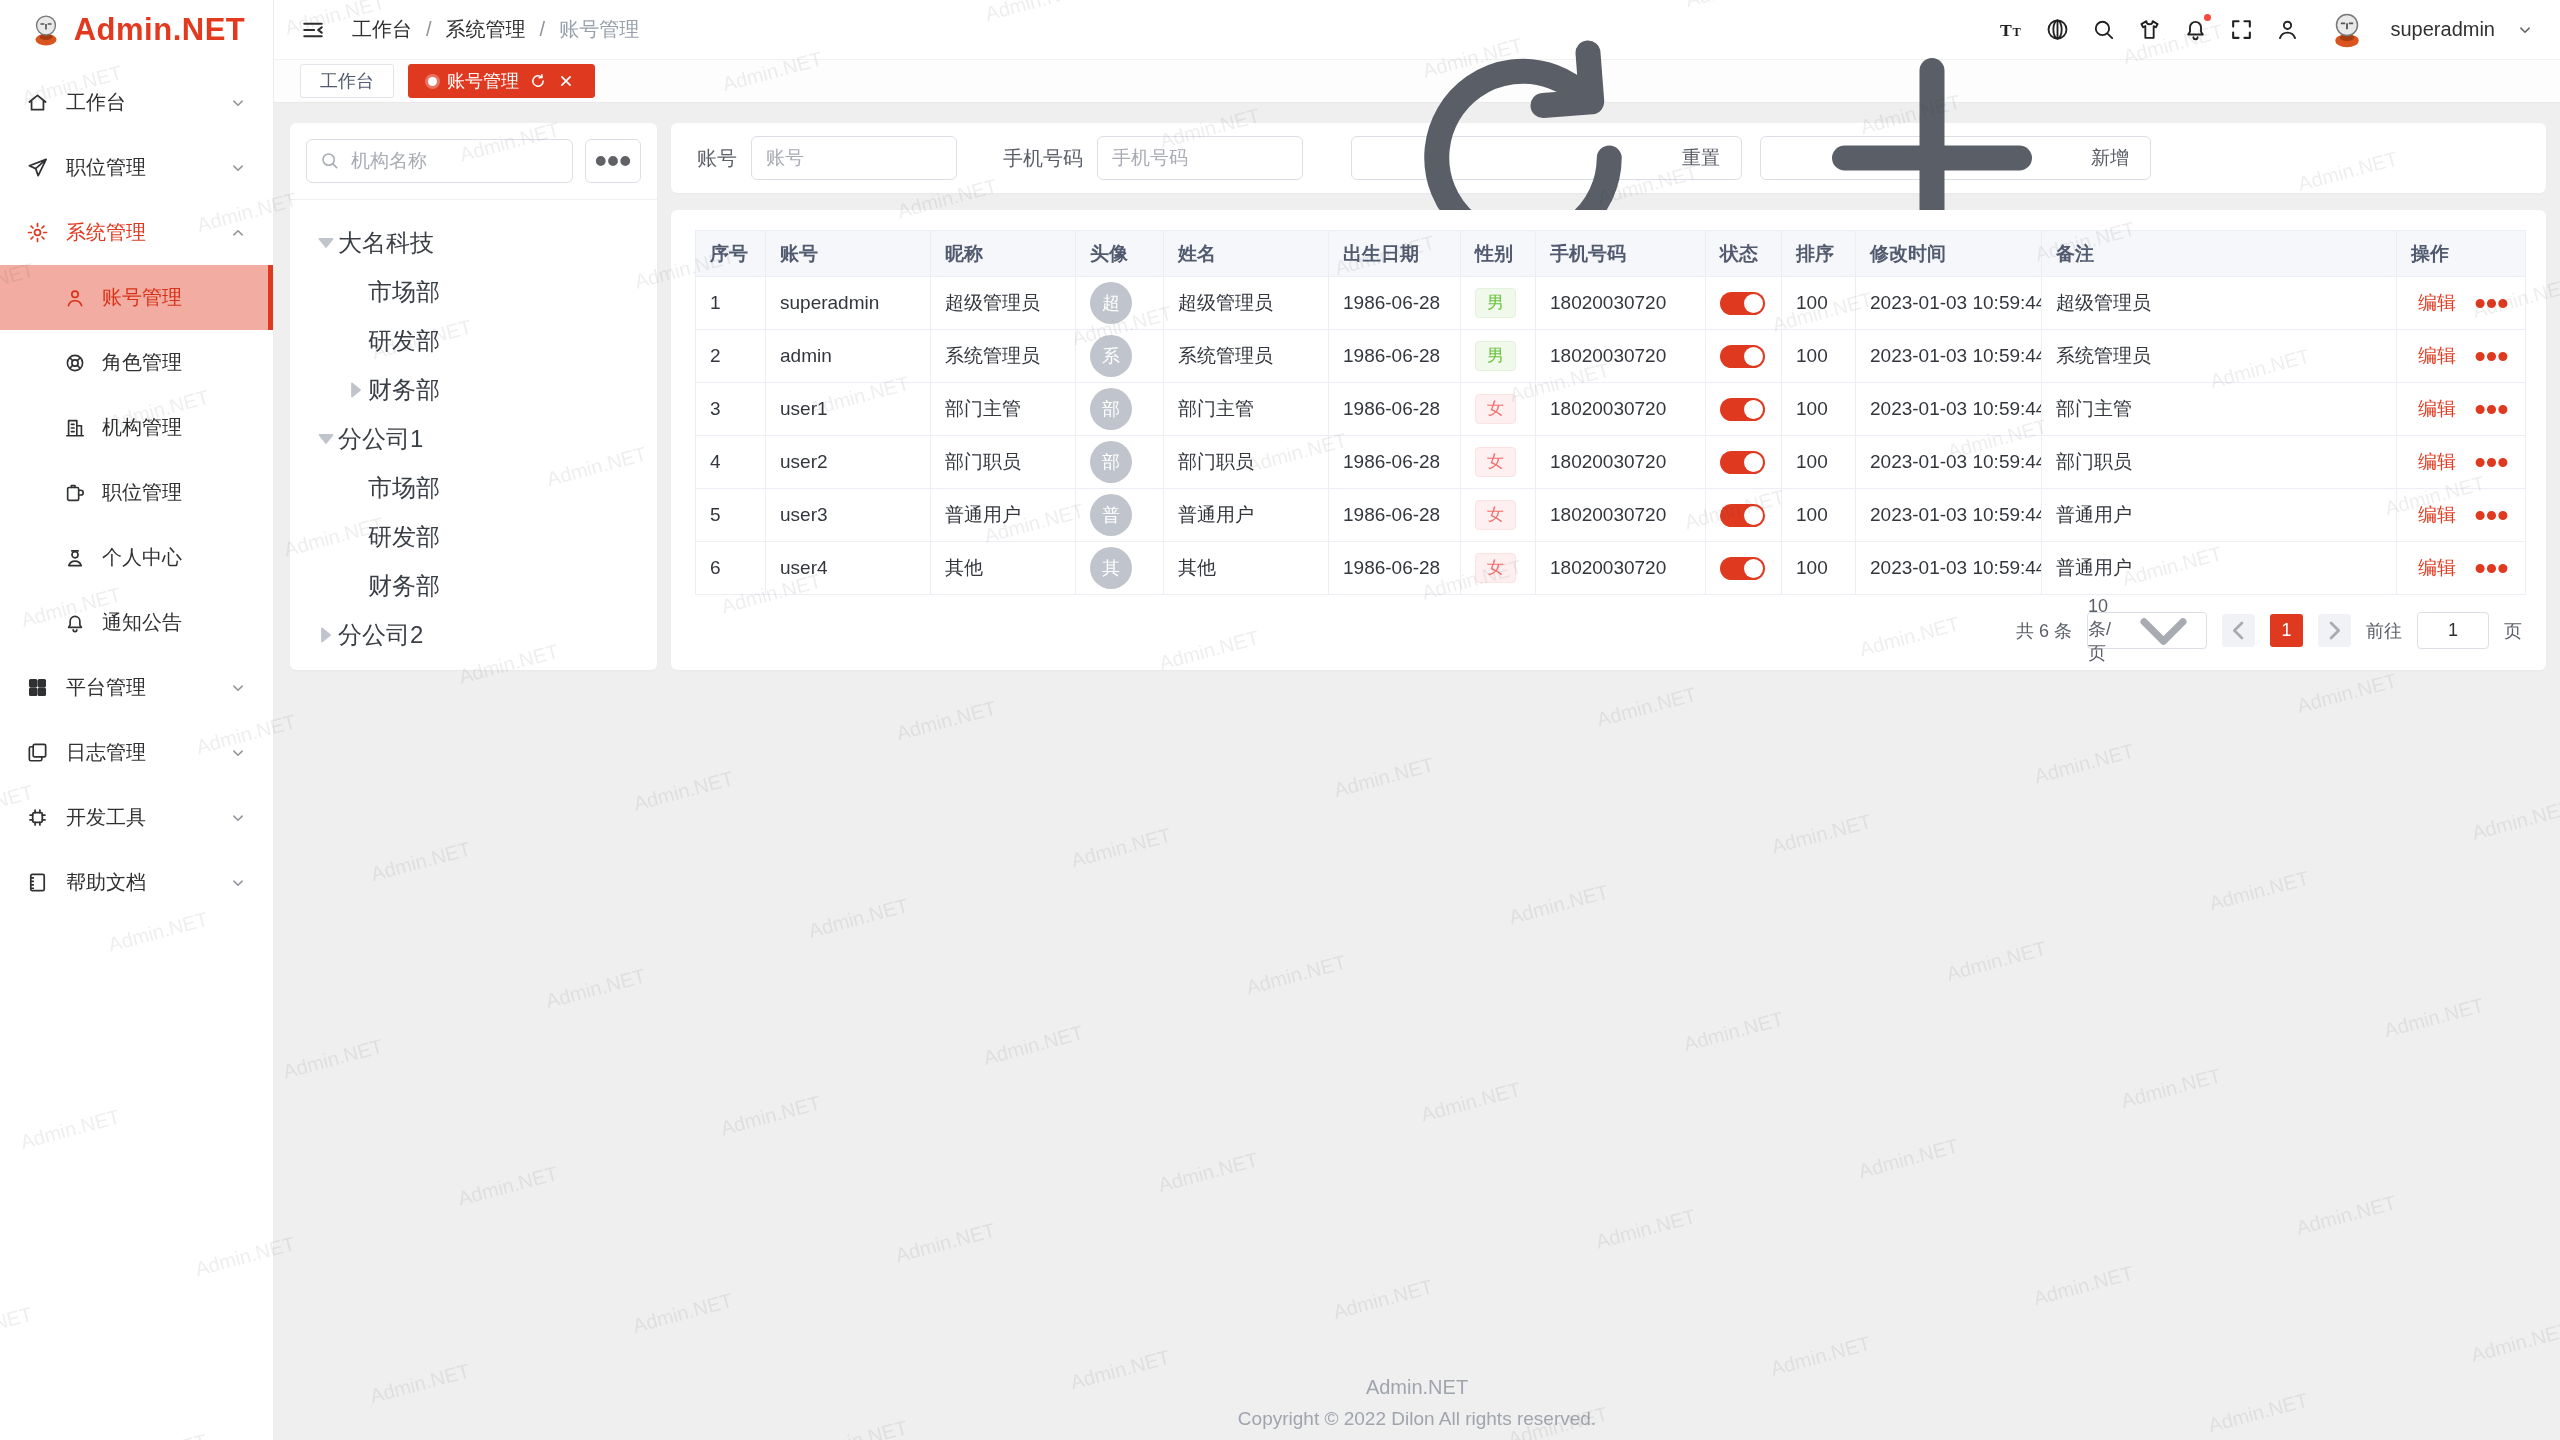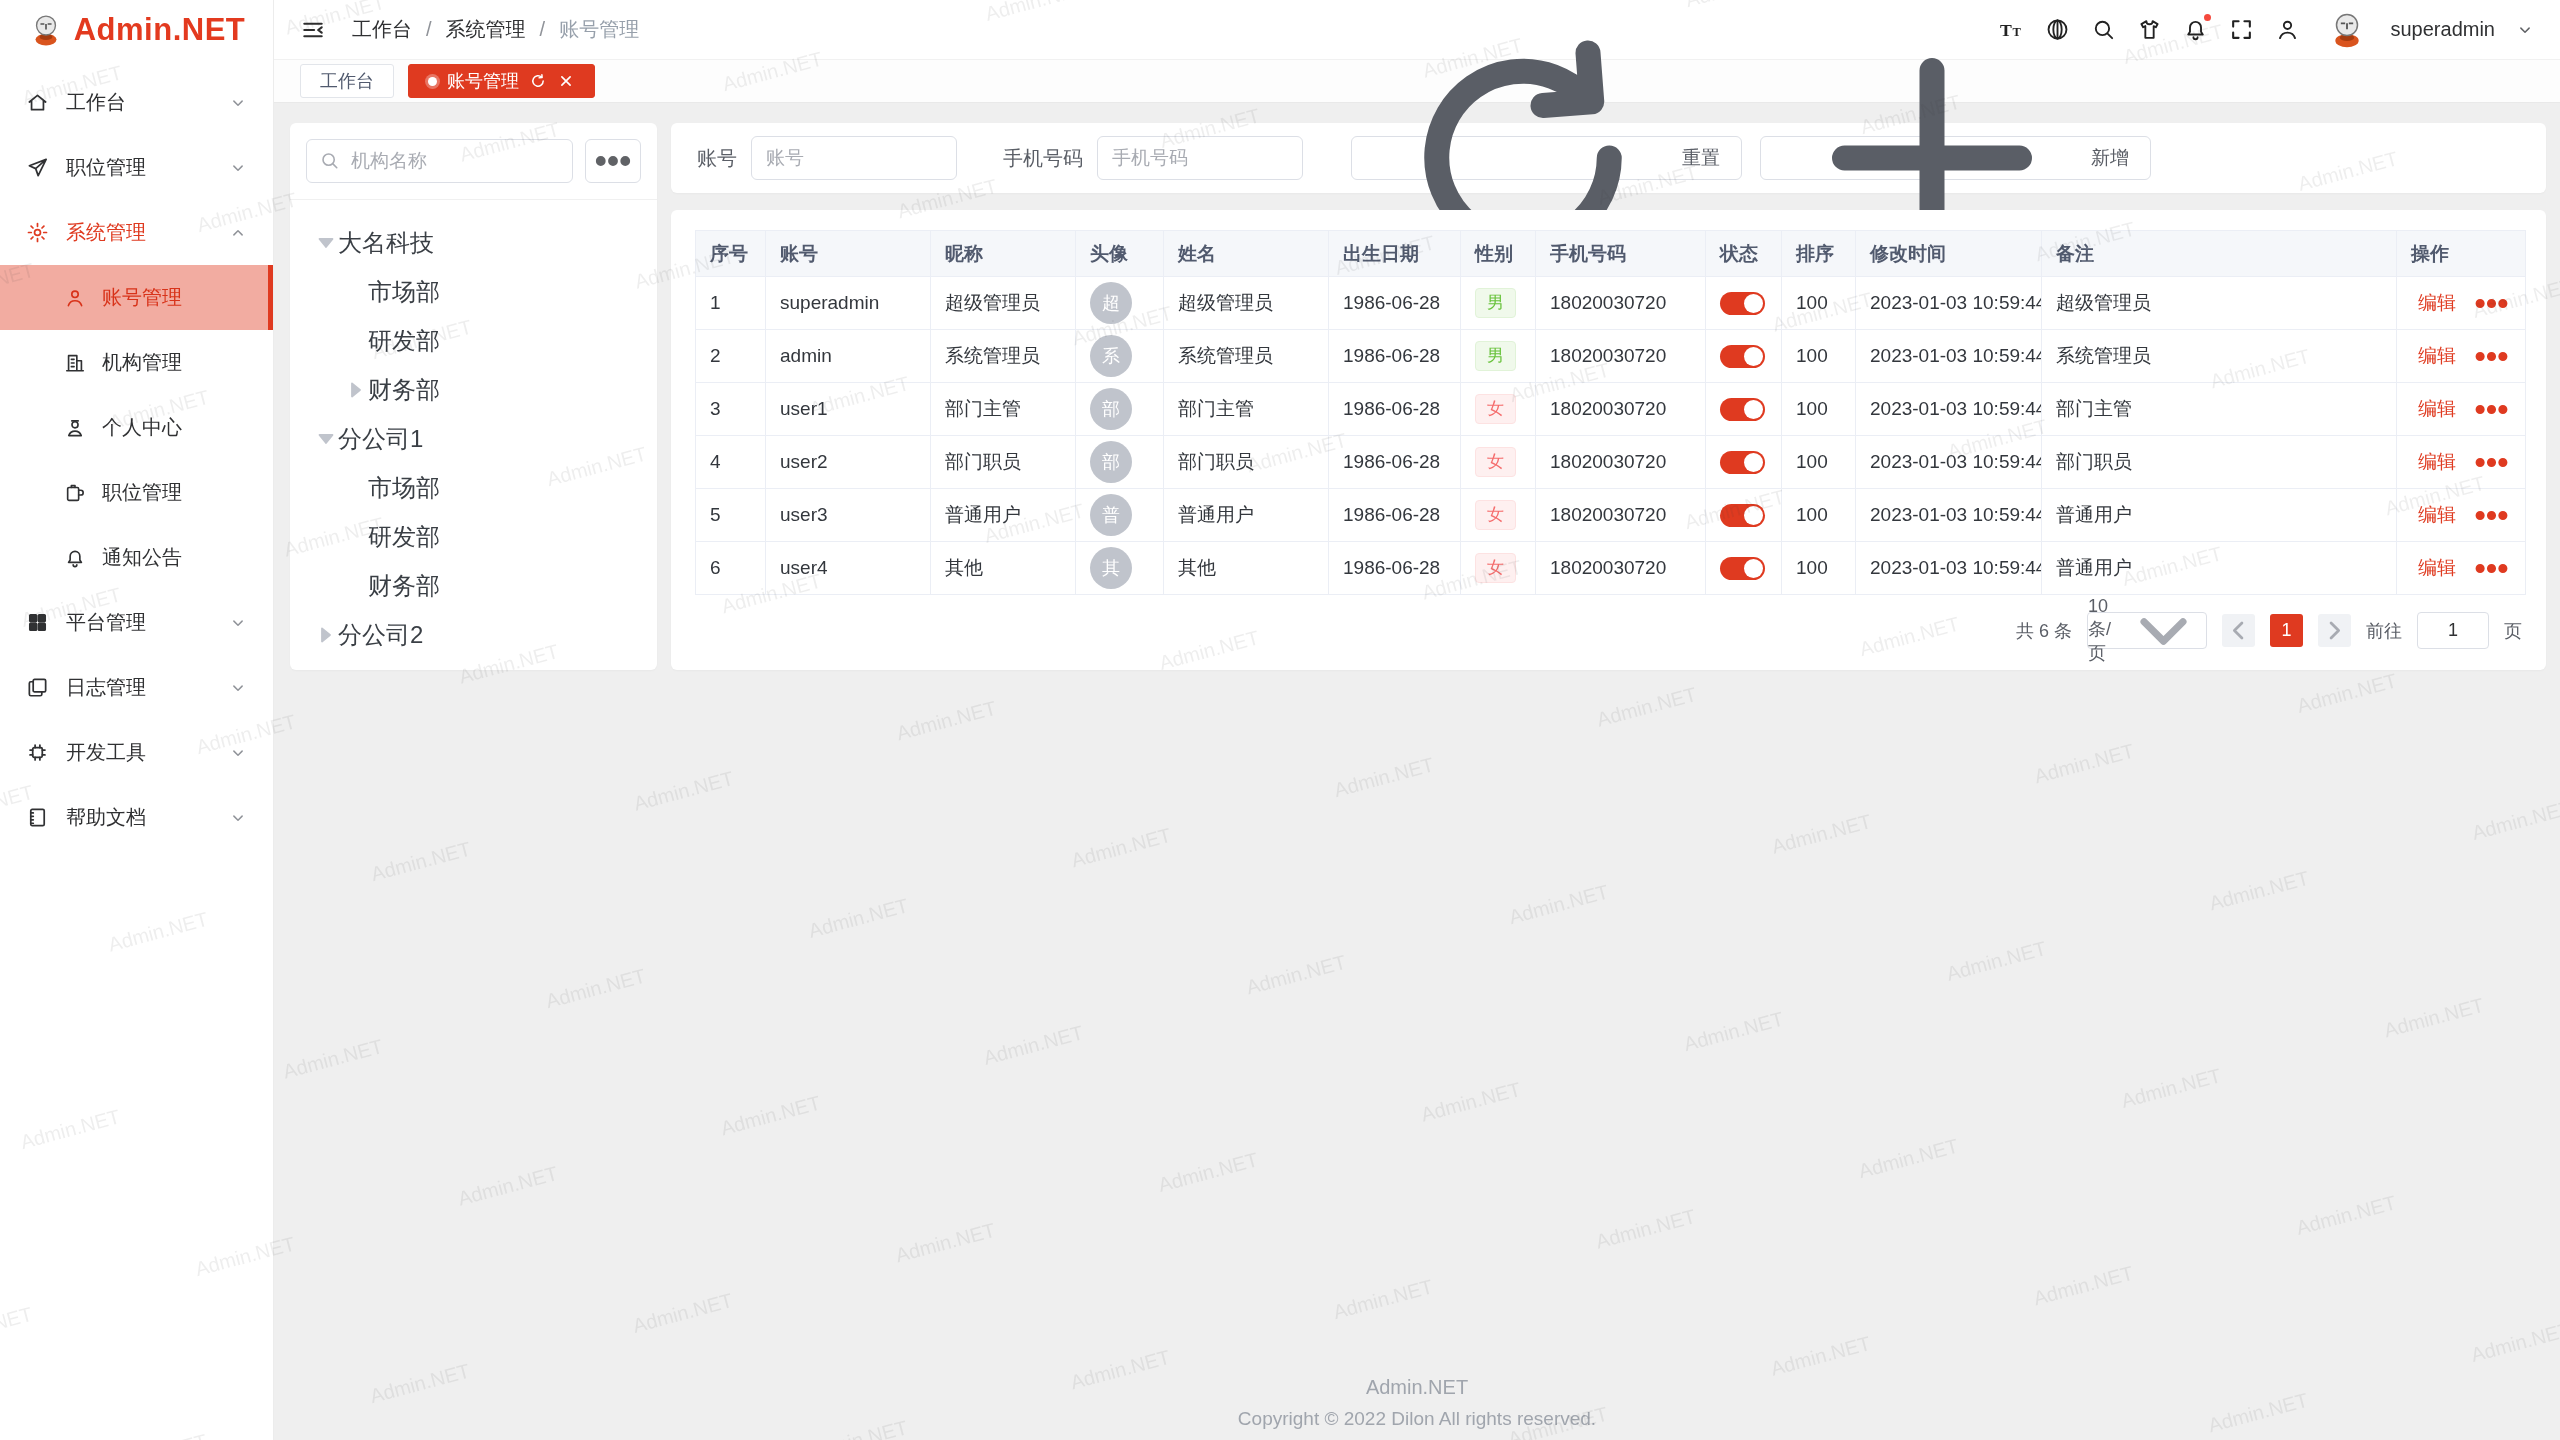--- a/index.html
+++ b/index.html
@@ -177,42 +177,52 @@
             <svg viewBox="0 0 24 24" fill="none" stroke="currentColor" stroke-width="1.8" stroke-linecap="round" stroke-linejoin="round" style="width:100%;height:100%">
               <circle cx="12" cy="8" r="3.5"></circle>
               <path d="M4.8 20.3c1.2-3.9 4.8-5.3 7.2-5.3s6 1.4 7.2 5.3"></path>
             </svg>
           </span>
           <span class="mi-label">账号管理</span>
         </div>
         <div class="submenu-item">
           <span class="mi-icon">
             <svg viewBox="0 0 24 24" fill="none" stroke="currentColor" stroke-width="1.8" stroke-linecap="round" stroke-linejoin="round" style="width:100%;height:100%">
+              <circle cx="12" cy="12" r="8.3"></circle>
+              <circle cx="12" cy="12" r="3.4"></circle>
+              <path d="M6.3 6.3l3.2 3.2M17.7 6.3l-3.2 3.2M6.3 17.7l3.2-3.2M17.7 17.7l-3.2-3.2"></path>
+            </svg>
+          </span>
+          <span class="mi-label">角色管理</span>
+        </div>
+        <div class="submenu-item">
+          <span class="mi-icon">
+            <svg viewBox="0 0 24 24" fill="none" stroke="currentColor" stroke-width="1.8" stroke-linecap="round" stroke-linejoin="round" style="width:100%;height:100%">
               <path d="M5 20.5V4h9v16.5M14 9.5h5v11M3 20.5h18M8 8h3M8 12h3M8 16h3"></path>
             </svg>
           </span>
           <span class="mi-label">机构管理</span>
+        </div>
+        <div class="submenu-item">
+          <span class="mi-icon">
+            <svg viewBox="0 0 24 24" fill="none" stroke="currentColor" stroke-width="1.8" stroke-linecap="round" stroke-linejoin="round" style="width:100%;height:100%">
+              <rect x="4" y="6" width="12" height="14" rx="1.5"></rect>
+              <path d="M16 9h2.3a2.6 2.6 0 0 1 0 5.2H16M8 6V4h4v2"></path>
+            </svg>
+          </span>
+          <span class="mi-label">职位管理</span>
         </div>
         <div class="submenu-item">
           <span class="mi-icon">
             <svg viewBox="0 0 24 24" fill="none" stroke="currentColor" stroke-width="1.8" stroke-linecap="round" stroke-linejoin="round" style="width:100%;height:100%">
               <circle cx="12" cy="8.5" r="3.3"></circle>
               <path d="M5.2 20.3a7.2 7.2 0 0 1 13.6 0zM8.5 4.3h7"></path>
             </svg>
           </span>
           <span class="mi-label">个人中心</span>
-        </div>
-        <div class="submenu-item">
-          <span class="mi-icon">
-            <svg viewBox="0 0 24 24" fill="none" stroke="currentColor" stroke-width="1.8" stroke-linecap="round" stroke-linejoin="round" style="width:100%;height:100%">
-              <rect x="4" y="6" width="12" height="14" rx="1.5"></rect>
-              <path d="M16 9h2.3a2.6 2.6 0 0 1 0 5.2H16M8 6V4h4v2"></path>
-            </svg>
-          </span>
-          <span class="mi-label">职位管理</span>
         </div>
         <div class="submenu-item">
           <span class="mi-icon">
             <svg viewBox="0 0 24 24" fill="none" stroke="currentColor" stroke-width="1.8" stroke-linecap="round" stroke-linejoin="round" style="width:100%;height:100%">
               <path d="M5 16.8h14l-1.7-2.6V10a5.3 5.3 0 1 0-10.6 0v4.2L5 16.8zM10 19.4a2 2 0 0 0 4 0"></path>
             </svg>
           </span>
           <span class="mi-label">通知公告</span>
         </div>
         <div class="menu-item">

